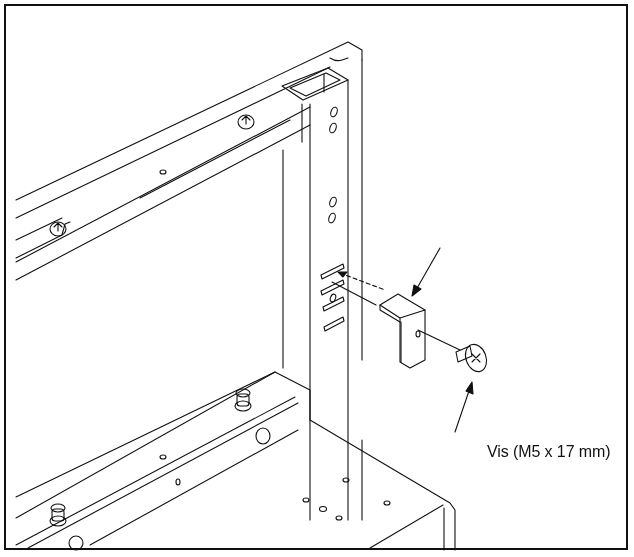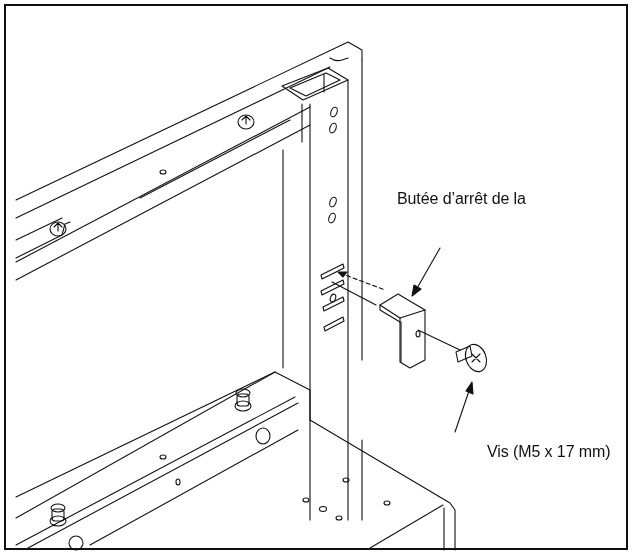--- a/index.html
+++ b/index.html
@@ -128,16 +128,15 @@
     <line x1="370" y1="548" x2="443" y2="505"></line>
     <ellipse cx="346" cy="480" rx="3" ry="2"></ellipse>
     <ellipse cx="306" cy="500" rx="3" ry="2"></ellipse>
     <ellipse cx="323" cy="509" rx="3.5" ry="2.5"></ellipse>
     <ellipse cx="339" cy="518" rx="3" ry="2"></ellipse>
     <ellipse cx="387" cy="503" rx="3" ry="2"></ellipse>
   </g>
 </svg>
 
 <div class="label label-stop">
-  <div>Butée d’arrêt de la</div>
 </div>
 
 <div class="label label-screw">Vis (M5 x 17 mm)</div>
 
 </body></html>

